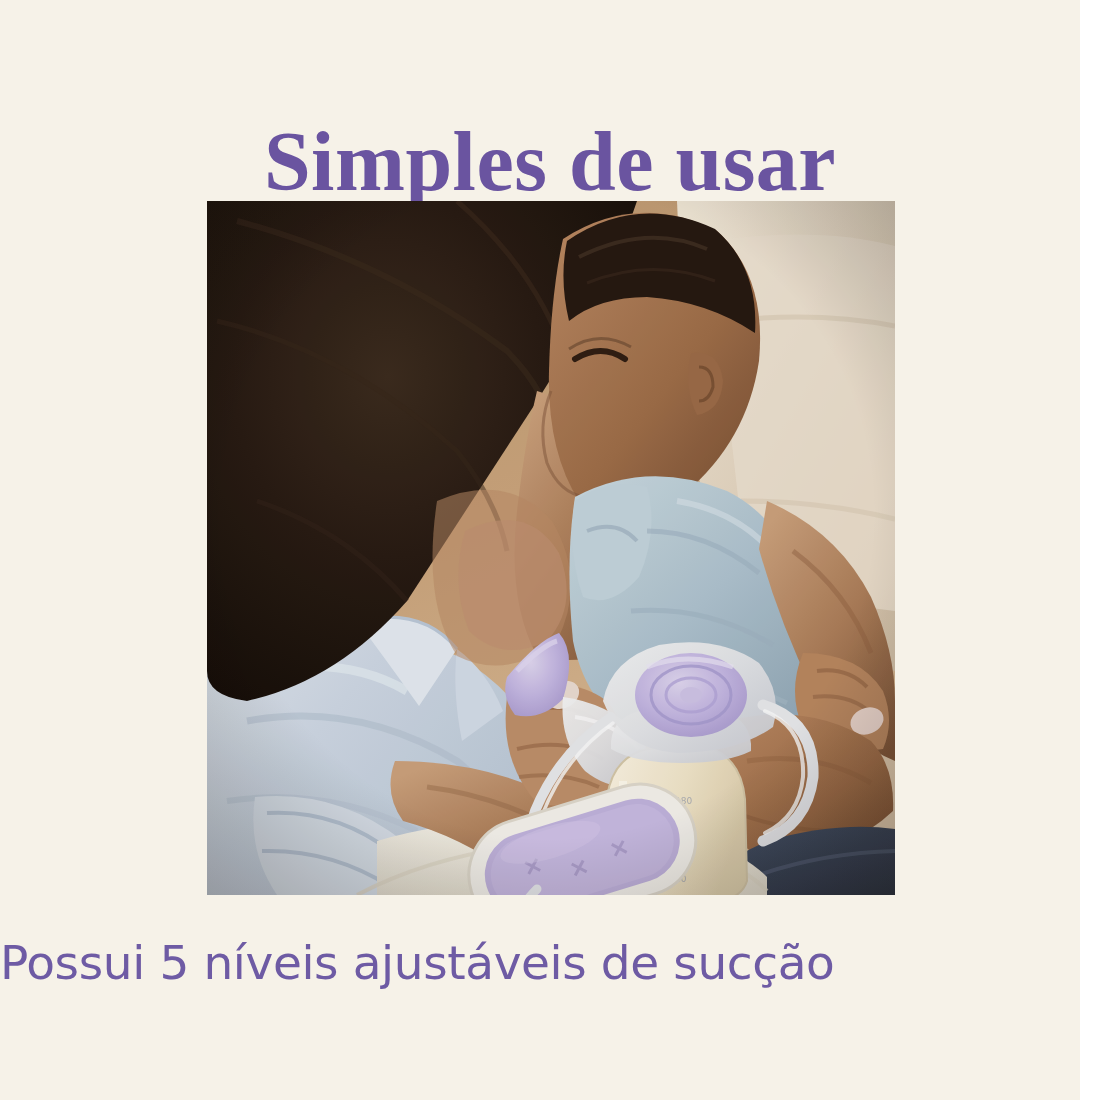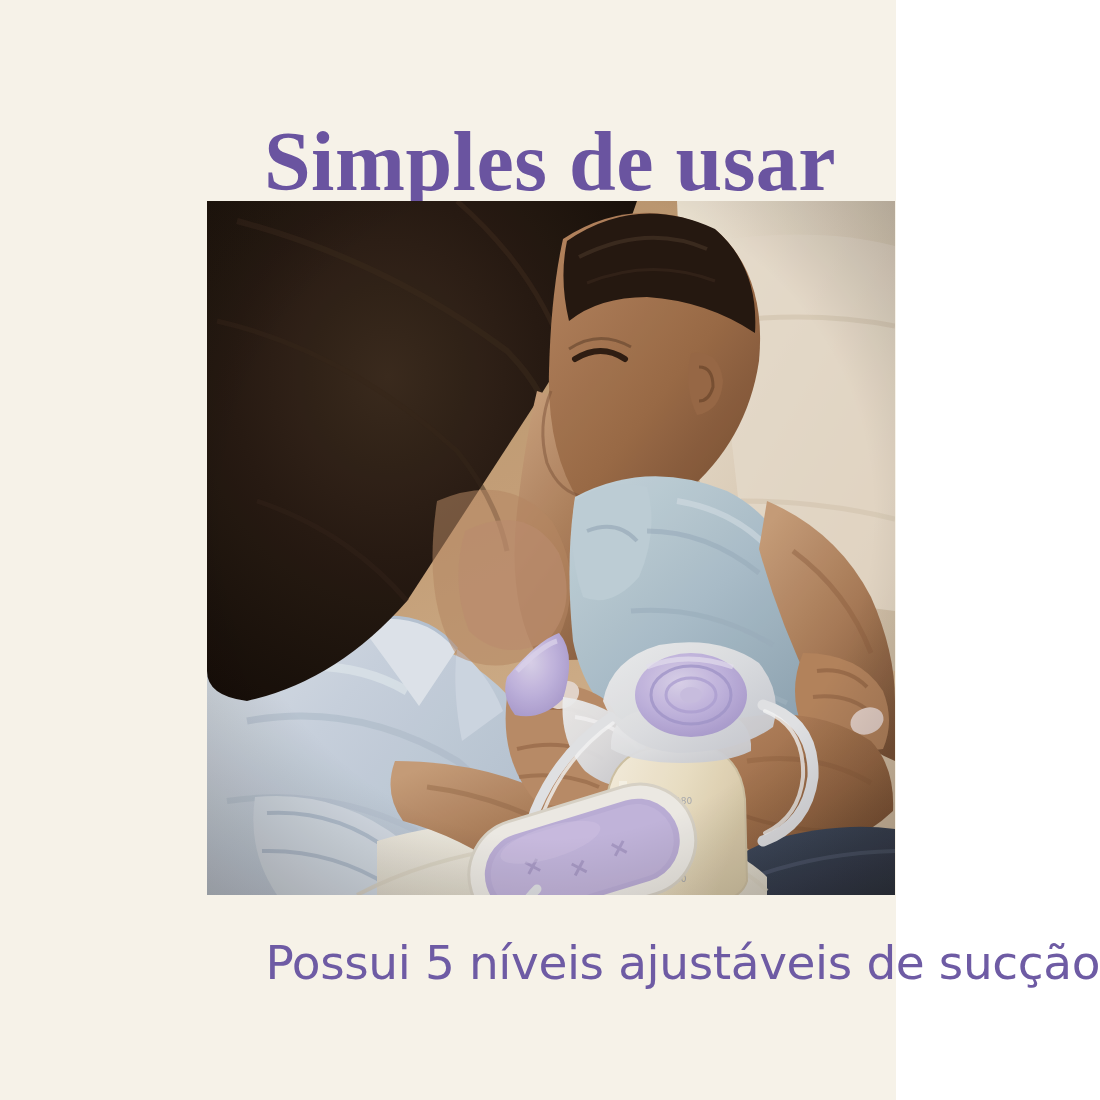--- a/index.html
+++ b/index.html
@@ -7,21 +7,21 @@
     padding: 0;
   }
   body {
     width: 1100px;
     height: 1100px;
     overflow: hidden;
     font-family: "Liberation Sans", sans-serif;
   }
   #page {
     position: relative;
-    width: 896px;
+    width: 1080px;
     height: 1100px;
     background: #f6f2e8;
     box-sizing: border-box;
   }
   #headline {
     position: absolute;
     left: 0;
     top: 58px;
     width: 1100px;
     text-align: center;
@@ -44,21 +44,21 @@
   #photo-frame svg {
     display: block;
     width: 688px;
     height: 694px;
   }
   #caption {
     position: absolute;
     left: 0;
     top: 932px;
     width: 1100px;
-    text-align: right;
+    text-align: left;
     font-family: "DejaVu Sans", "Liberation Sans", sans-serif;
     font-size: 47px;
     line-height: 61px;
     letter-spacing: -0.4px;
     color: #6e5ba4;
     white-space: nowrap;
   }
   .cap-line { display: block; }
 </style>
 </head>

